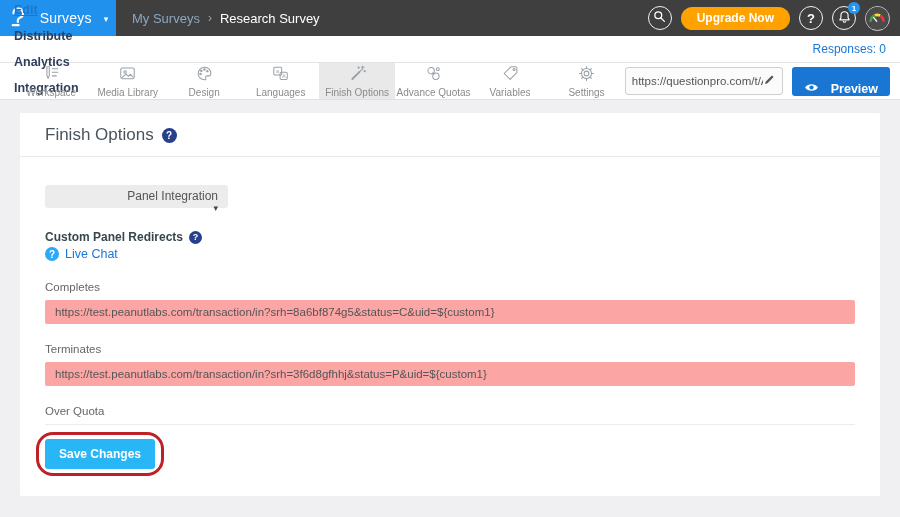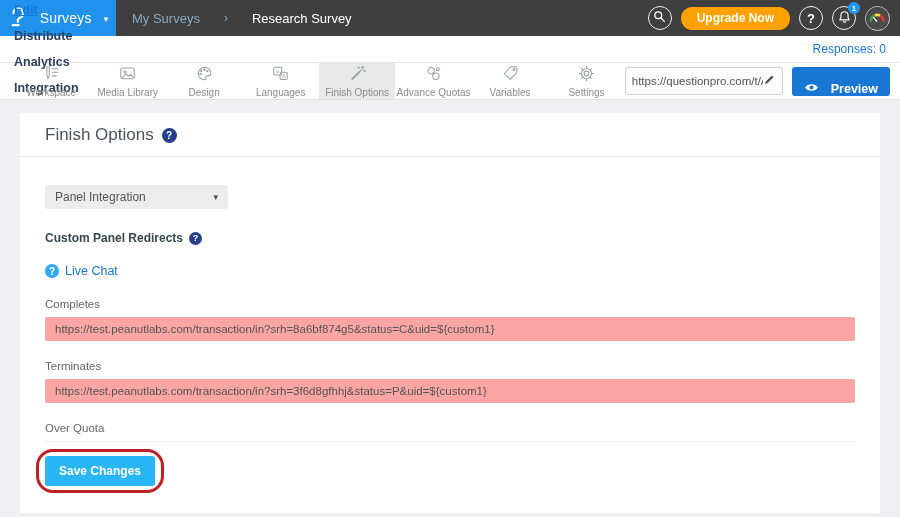--- a/index.html
+++ b/index.html
@@ -14,21 +14,21 @@
 
   
   .topbar { display:flex; height:36px; background:#3f3f3f; align-items:stretch; }
   .brand {
     width:116px; background:#2191ee; color:#fff;
     display:flex; align-items:center; justify-content:center; gap:12px;
     cursor:pointer; flex:none;
   }
   .brand-label { font-size:14px; font-weight:400; letter-spacing:.2px; }
   .brand .caret { font-size:9px; margin-top:1px; }
-  .crumbs { display:flex; align-items:center; gap:24px; padding-left:16px; font-size:13px; flex:1; min-width:0; }
+  .crumbs { display:flex; align-items:center; gap:8px; padding-left:16px; font-size:13px; flex:1; min-width:0; }
   .crumb-parent { color:#8ba7bf; cursor:pointer; }
   .crumb-sep { color:#8ba7bf; font-size:12px; }
   .crumb-current { color:#ffffff; }
   .top-actions { display:flex; align-items:center; gap:9px; padding-right:10px; }
   .circle-btn {
     width:24px; height:24px; border:1.5px solid #f2f2f2; border-radius:50%;
     display:flex; align-items:center; justify-content:center; color:#fff;
     cursor:pointer; flex:none; position:relative;
   }
   .circle-btn .q { font-size:13px; font-weight:bold; }
@@ -85,26 +85,26 @@
     width:15px; height:15px; border-radius:50%; background:#26408b; color:#fff;
     font-size:10px; font-weight:bold; display:inline-flex; align-items:center; justify-content:center;
     cursor:pointer; flex:none;
   }
   .help-dot.small { width:13px; height:13px; font-size:9px; }
   .help-dot.lightblue { background:#2fa8f8; width:14px; height:14px; }
   .card-body { padding:28px 25px 20px 25px; }
 
   .dropdown {
     width:183px; height:23px; background:#ececec; border-radius:3px; border:none;
-    display:flex; align-items:center; padding:12px 10px; cursor:pointer; margin-bottom:22px;
+    display:flex; align-items:flex-end; padding:4px 10px; cursor:pointer; margin-bottom:22px;flex-direction:column;
   }
   .dropdown-value { font-size:12px; color:#555; flex:1; }
   .dropdown .caret { color:#444; font-size:9px; }
 
-  .section-label-row { display:flex; align-items:center; gap:6px; margin-bottom:19px; }
+  .section-label-row { display:flex; align-items:center; gap:6px; margin-bottom:3px; }
   .section-label { font-size:12px; font-weight:bold; color:#37474f; }
   .note-row { display:flex; align-items:center; gap:6px; margin-bottom:20px; }
   .note-text { font-size:12.5px; color:#e8484b; }
   .livechat-link { font-size:12.5px; color:#1976d2; text-decoration:none; cursor:pointer; }
 
   .field-label { font-size:11.5px; color:#666; margin-bottom:7px; }
   .field-input {
     width:100%; height:24px; background:#fca5a5; border:none; outline:none;
     border-radius:2px; padding:0 10px; font-size:11.5px; color:#555;
     font-family:"Liberation Sans", sans-serif; margin-bottom:19px; display:block;

